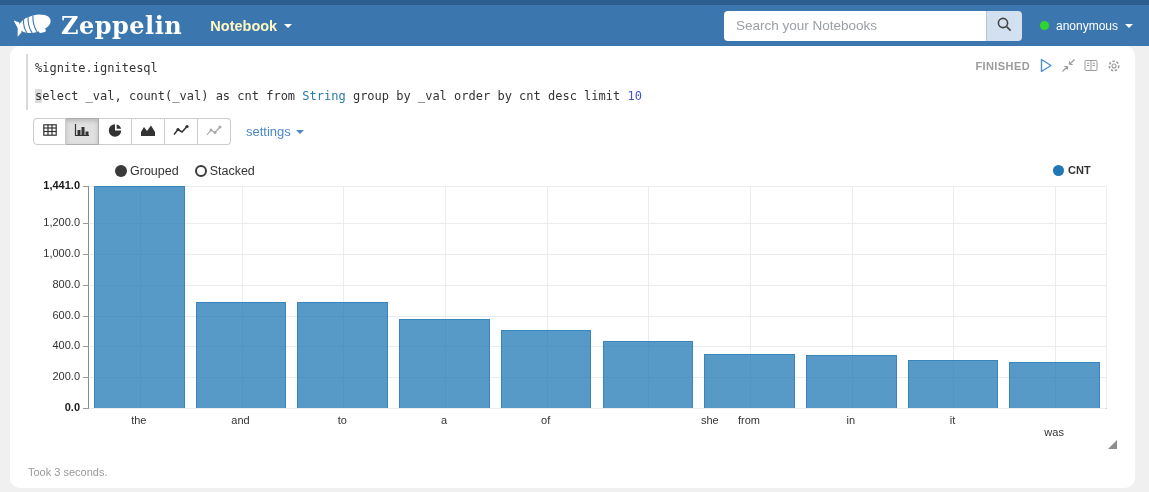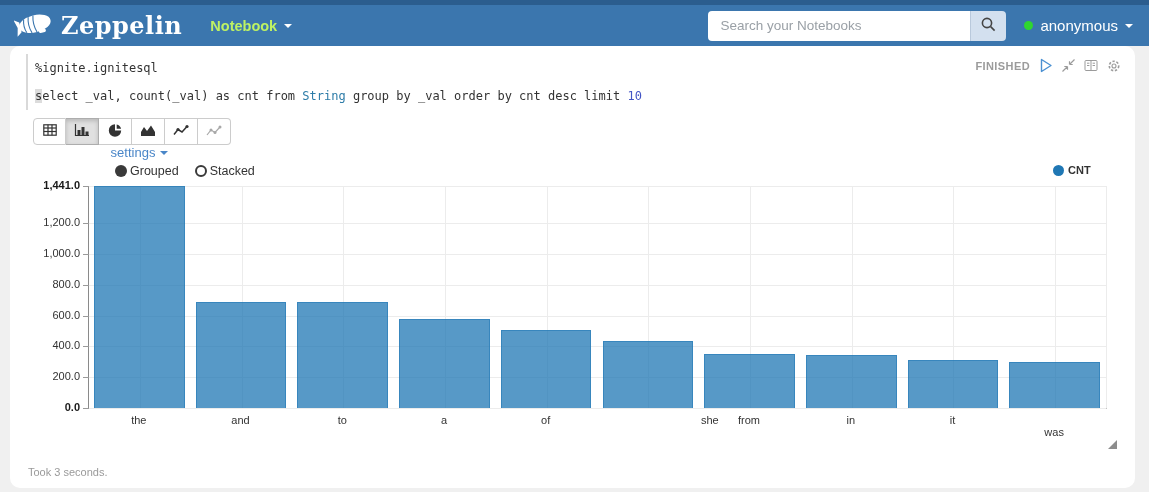--- a/index.html
+++ b/index.html
@@ -5,50 +5,50 @@
   html,body{margin:0;padding:0;background:#e9e9e9;}
   .page{position:relative;width:1149px;height:492px;background:#f0f0f0;overflow:hidden;
         font-family:"Liberation Sans",sans-serif;}
 
   
   .navbar{position:absolute;top:0;left:0;right:0;height:46px;background:#3b76ae;
           border-top:5px solid #2b5d8e;box-sizing:border-box;display:flex;align-items:center;
           padding:0 14px;}
   .brand{display:flex;align-items:center;gap:7px;cursor:pointer;}
   .brand-text{font-family:"DejaVu Serif",serif;font-weight:bold;font-size:24px;color:#fff;letter-spacing:.5px;}
-  .nav-item{color:#bef264;font-size:14.5px;font-weight:bold;margin-left:28px;display:flex;
+  .nav-item{color:#fef9c3;font-size:14.5px;font-weight:bold;margin-left:28px;display:flex;
             align-items:center;gap:7px;cursor:pointer;}
   .caret-down{width:0;height:0;border-left:4px solid transparent;border-right:4px solid transparent;
               border-top:4px solid #fff;}
   .search{margin-left:auto;display:flex;height:30px;}
   .search input{width:238px;height:30px;border:none;border-radius:4px 0 0 4px;padding:0 12px;
                 font-size:13.5px;color:#333;outline:none;font-family:"Liberation Sans",sans-serif;}
   .search input::placeholder{color:#9aa0a6;}
   .search-btn{width:36px;height:30px;background:#d3e0ef;border:none;border-left:1px solid #b9c9dc;
               border-radius:0 4px 4px 0;display:flex;align-items:center;justify-content:center;cursor:pointer;}
-  .user{display:flex;align-items:center;gap:7px;color:#fff;font-size:15px;margin-left:18px;
+  .user{display:flex;align-items:center;gap:7px;color:#fff;font-size:12px;margin-left:18px;
         margin-right:2px;cursor:pointer;}
   .status-dot{width:9px;height:9px;border-radius:50%;background:#2fd62f;}
 
   
   .card{position:absolute;left:10px;top:46px;width:1125px;height:442px;background:#fff;border-radius:10px;}
 
   .code{position:absolute;left:16px;top:8px;padding-left:7px;border-left:2px solid #d9d9d9;
         font-family:"DejaVu Sans Mono","Liberation Mono",monospace;font-size:12px;color:#333;
         line-height:28px;white-space:pre;cursor:text;}
   .tok-type{color:#2d7ca8;}
   .tok-num{color:#4254c5;}
   .cursor-block{background:#dcdcdc;}
 
   .status{position:absolute;top:12px;right:14px;display:flex;align-items:center;gap:9px;}
   .status-label{color:#9b9b9b;font-size:11px;font-weight:bold;letter-spacing:.4px;}
   .p-icon{display:flex;align-items:center;cursor:pointer;}
 
   
-  .viz-toolbar{position:absolute;top:72px;left:23px;display:flex;align-items:center;flex-direction:column;}
+  .viz-toolbar{position:absolute;top:72px;left:23px;display:flex;align-items:center;}
   .btn-group{display:flex;}
   .viz-btn{width:33px;height:27px;background:#fff;border:1px solid #ccc;border-left:none;
            display:flex;align-items:center;justify-content:center;cursor:pointer;box-sizing:border-box;}
   .viz-btn:first-child{border-left:1px solid #ccc;border-radius:4px 0 0 4px;}
   .viz-btn:last-child{border-radius:0 4px 4px 0;}
   .viz-btn.active{background:#e0e0e0;border-color:#adadad;box-shadow:inset 0 2px 4px rgba(0,0,0,.18);}
   .settings-link{margin-left:15px;color:#4a86c8;font-size:13px;display:flex;align-items:center;
                  gap:5px;cursor:pointer;}
   .caret-blue{width:0;height:0;border-left:4px solid transparent;border-right:4px solid transparent;
               border-top:4px solid #4a86c8;}

